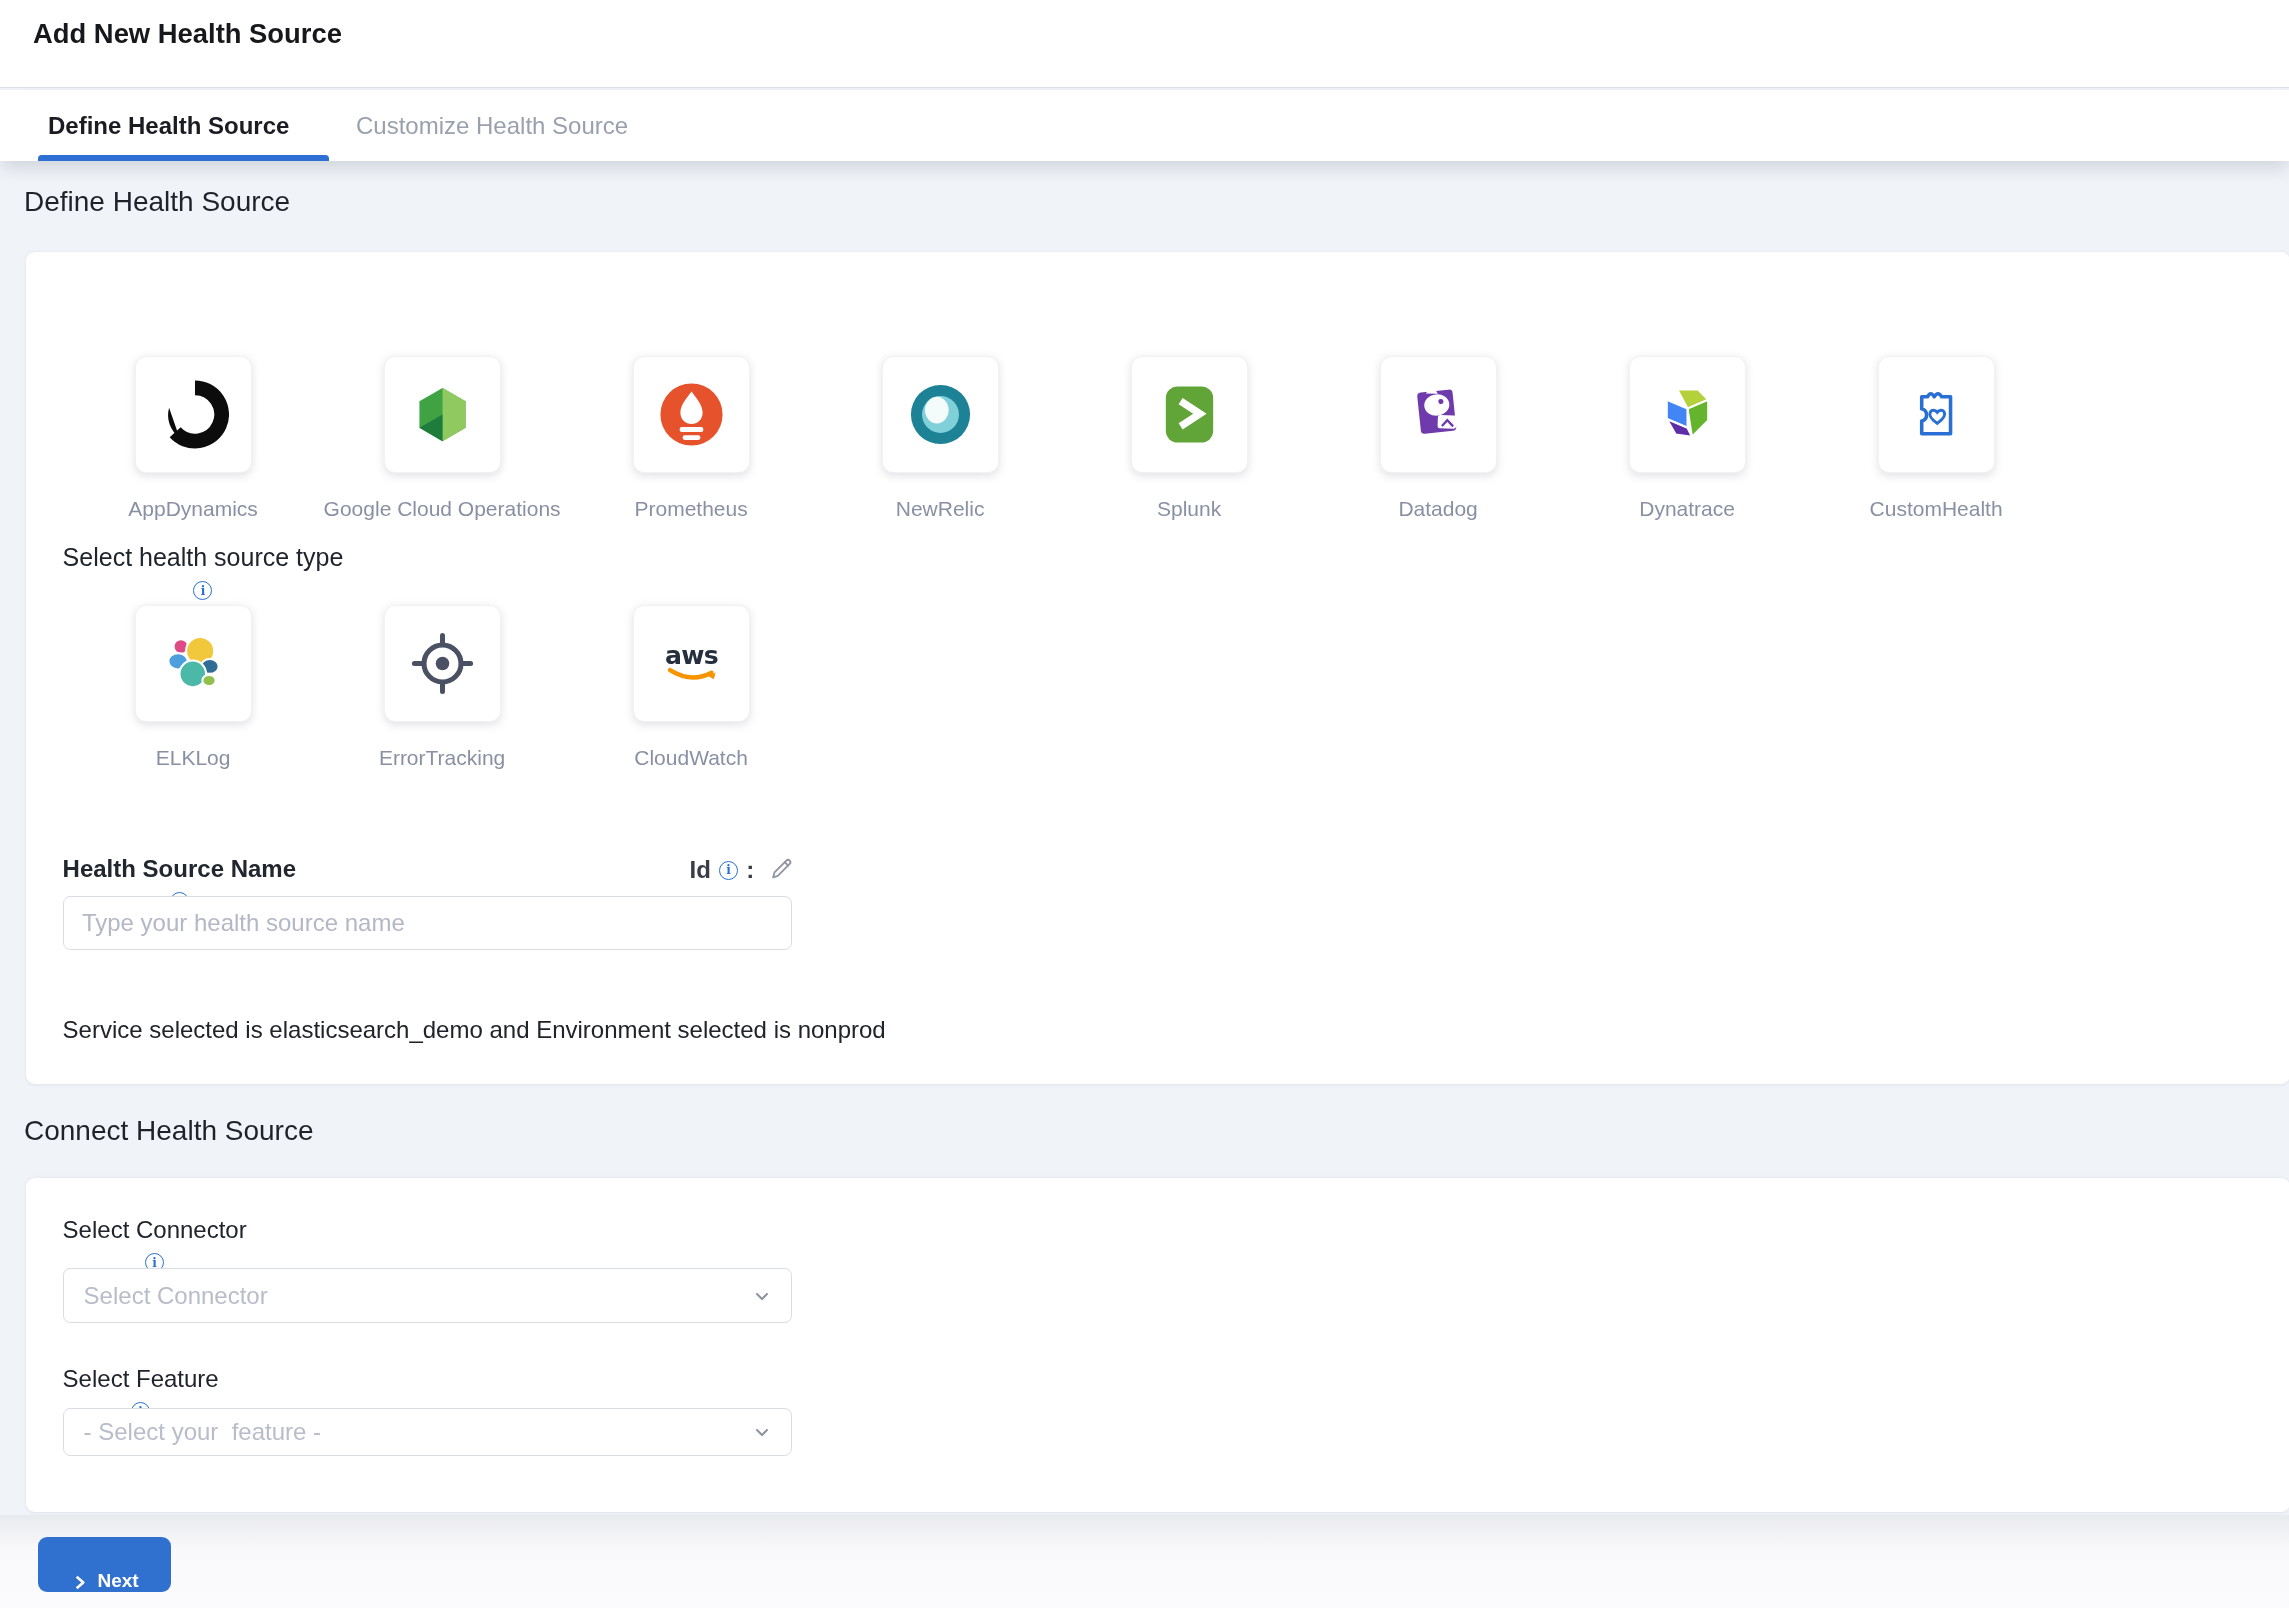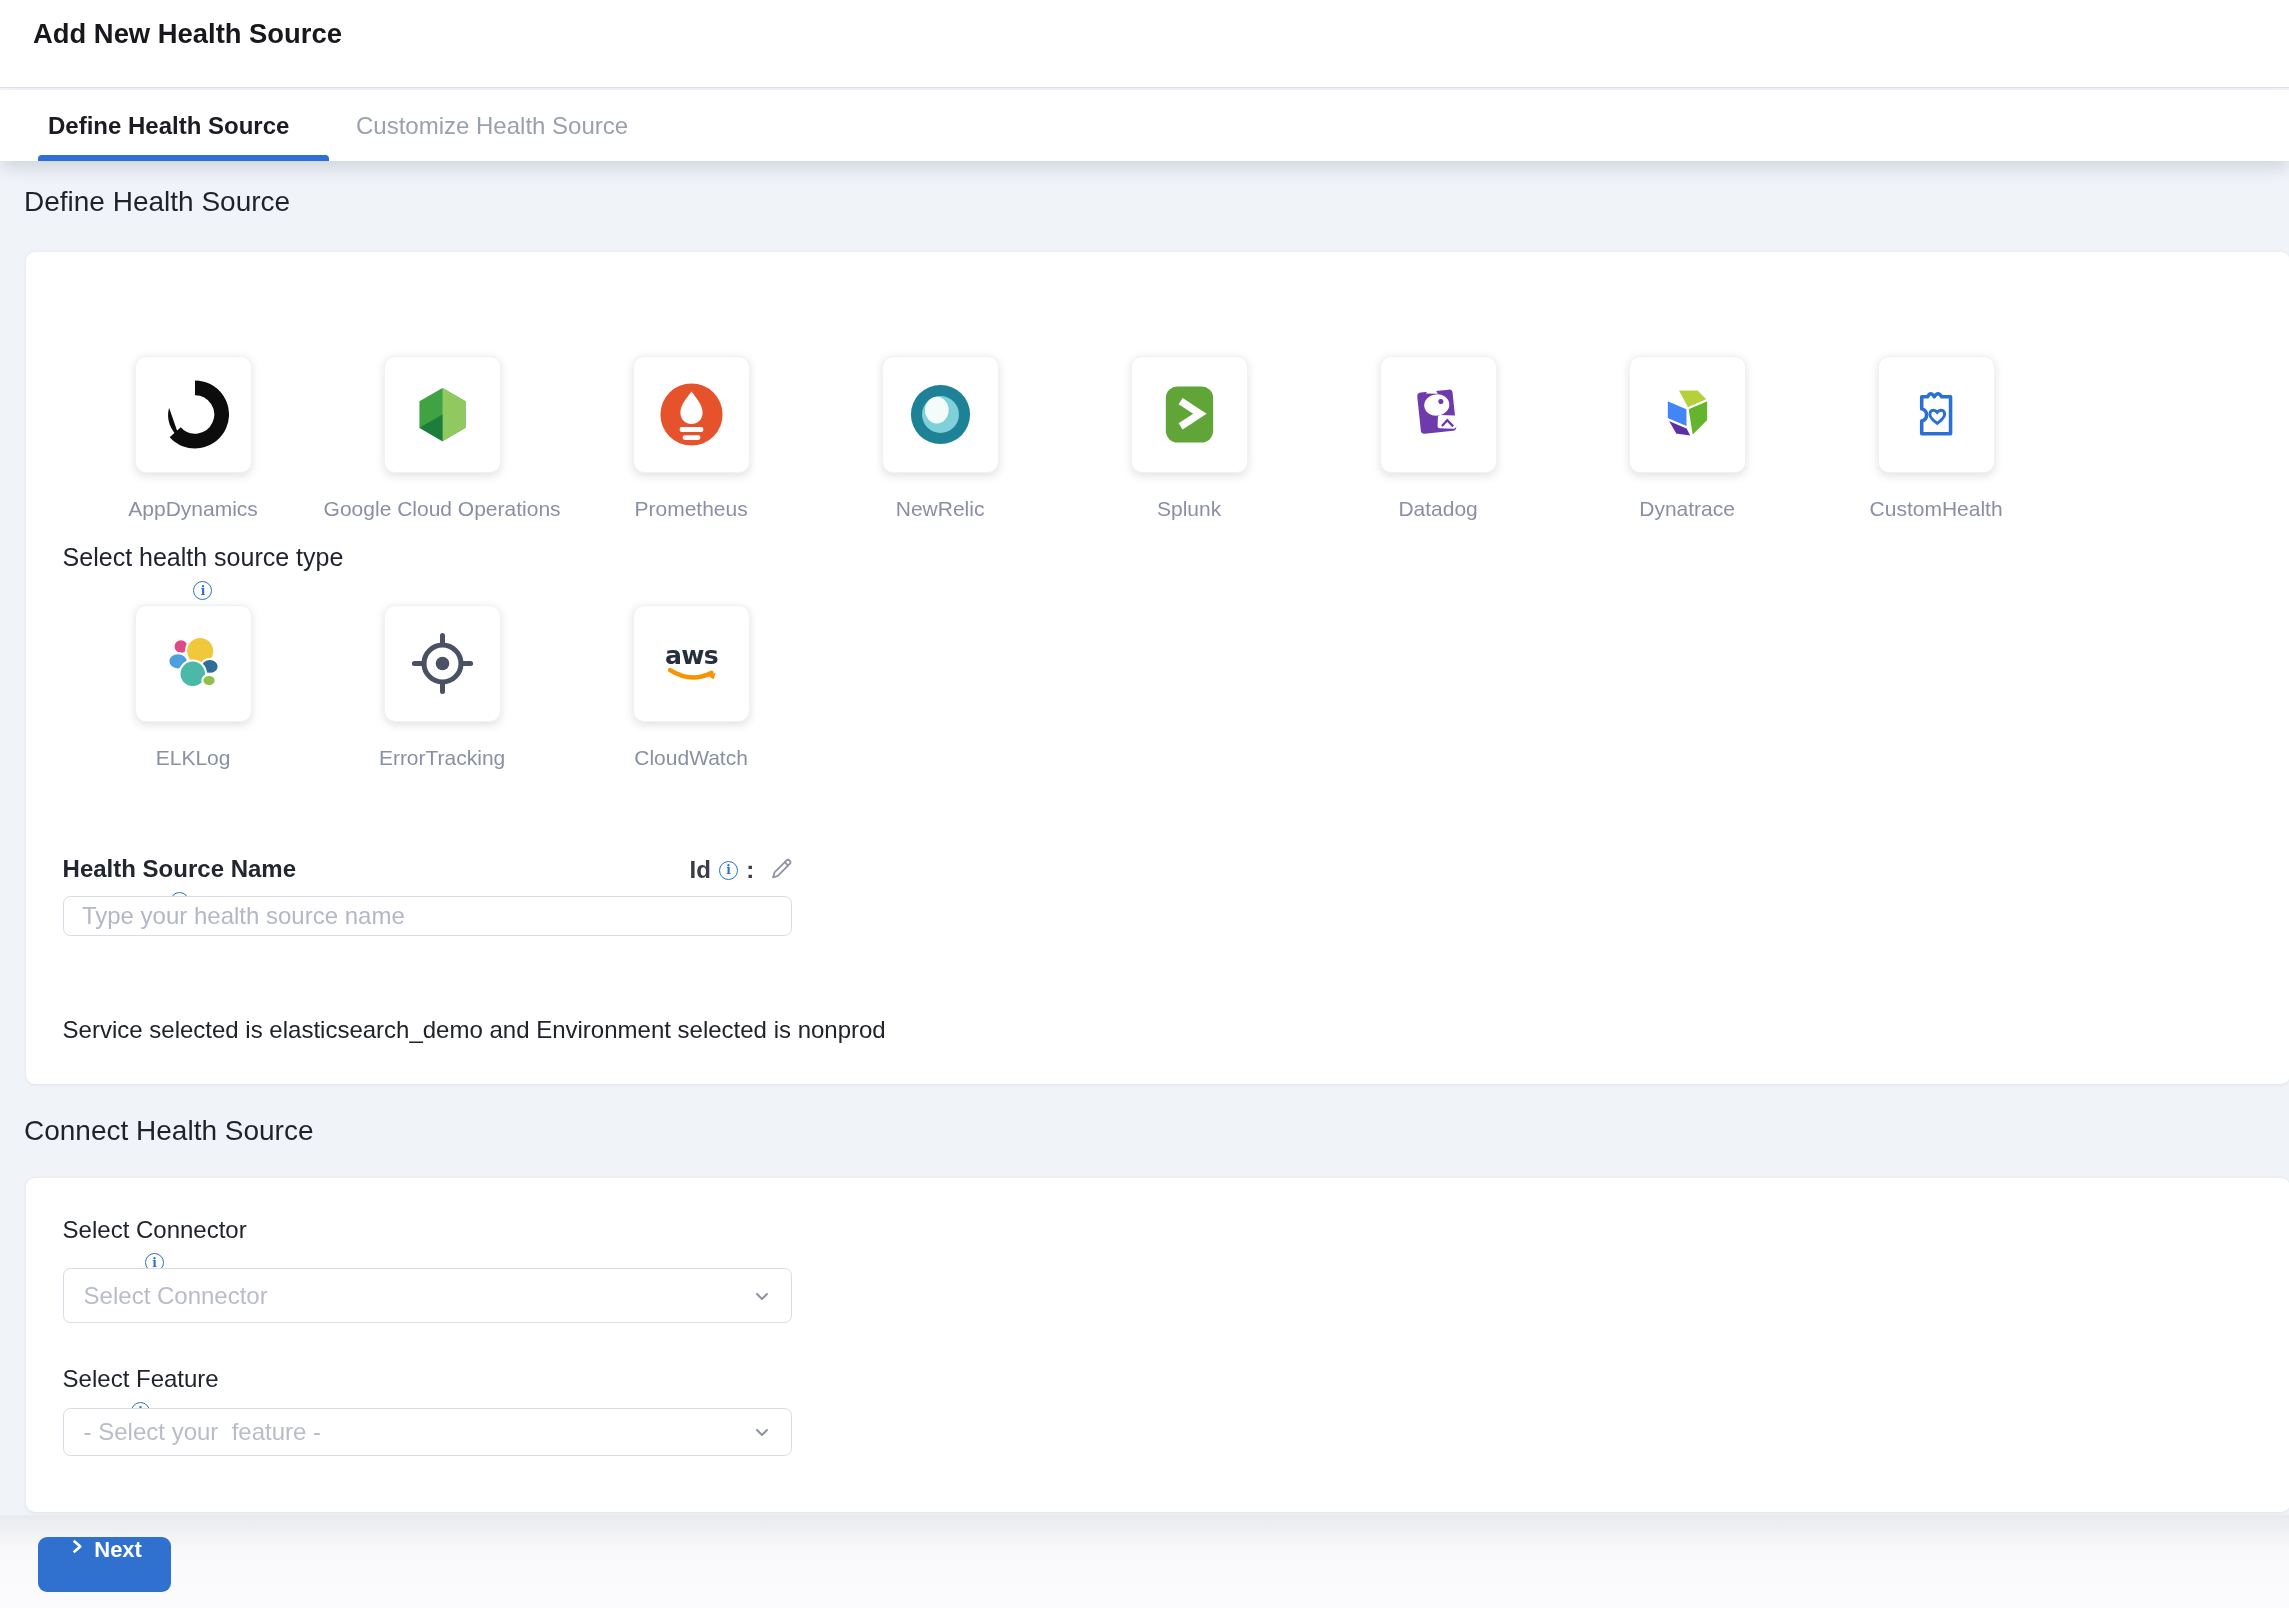--- a/index.html
+++ b/index.html
@@ -47,43 +47,43 @@
           cursor:pointer; }
   .tile-label { margin-top:24px; font-size:21px; color:#8a90a4; white-space:nowrap;text-align:right; }
 
   
   .name-label { left:37px; top:603px; font-size:24px; font-weight:700; color:#22262e; }
   .id-group { position:absolute; left:664px; top:603px; display:flex; align-items:center; gap:8.2px;text-align:right; }
   .id-label { font-size:24px; font-weight:600; color:#3a3c48; }
   .id-colon { font-size:24px; font-weight:600; color:#3a3c48; }
   .pencil-btn { background:none; border:none; cursor:pointer; display:flex; padding:0; margin-left:5.5px; }
 
-  .text-input { position:absolute; left:37px; top:644px; width:729px; height:40px; border:1.4px solid #d9dbe5;
+  .text-input { position:absolute; left:37px; top:644px; width:729px; height:54px; border:1.4px solid #d9dbe5;
                 border-radius:7.3px; font-size:24px; color:#23262e; padding:0 18.3px; outline:none; background:#fff;
                 font-family:inherit; }
   .text-input::placeholder { color:#b4b7c5; }
 
   .service-note { position:absolute; left:37px; top:764px; font-size:24px; color:#202329; }
 
   
   .connector-label { left:37px; top:38px; font-size:24px; }
   .feature-label { left:37px; top:187px; font-size:24px; }
   .select-box { position:absolute; left:37px; width:729px; height:55px; border:1.4px solid #d9dbe5; border-radius:7.3px;
                 background:#fff; display:flex; align-items:center; padding:0 16.4px 0 20px; cursor:pointer; }
   .select-connector { top:90px; }
   .select-feature { top:230px; height:48px; }
   .select-placeholder { flex:1; font-size:24px; color:#b9bcc9; white-space:pre; overflow:hidden; }
   .select-chevron { flex:0 0 auto; display:flex; }
 
   
   .footer { position:absolute; left:0; top:1515px; width:2290px; height:93px; z-index:15;
             background:linear-gradient(180deg,#e9eaee 0%,#f9f9fb 38%,#fbfbfd 100%); }
   .next-button { position:absolute; left:38px; top:22px; width:133px; height:55px; border:none; border-radius:9.1px;
-                 background:var(--next_button,#3070cf); color:#fff; font-size:22px; font-weight:600;
-                 font-family:inherit; display:flex; align-items:flex-start; justify-content:center; gap:8.2px; cursor:pointer; }
+                 background:var(--next_button,#3070cf); color:#fff; font-size:19px; font-weight:600;
+                 font-family:inherit; display:flex; align-items:flex-end; justify-content:center; gap:8.2px; cursor:pointer; }
 </style>
 </head>
 <body>
 
 <div id="app" style="--accent: #2a6fd3; --tab_underline: #2e6fd3; --next_button: #3070cf; --page_bg: #f0f4f9;">
 
   <div class="header">
     <div class="page-title">Add New Health Source</div>
   </div>
 

